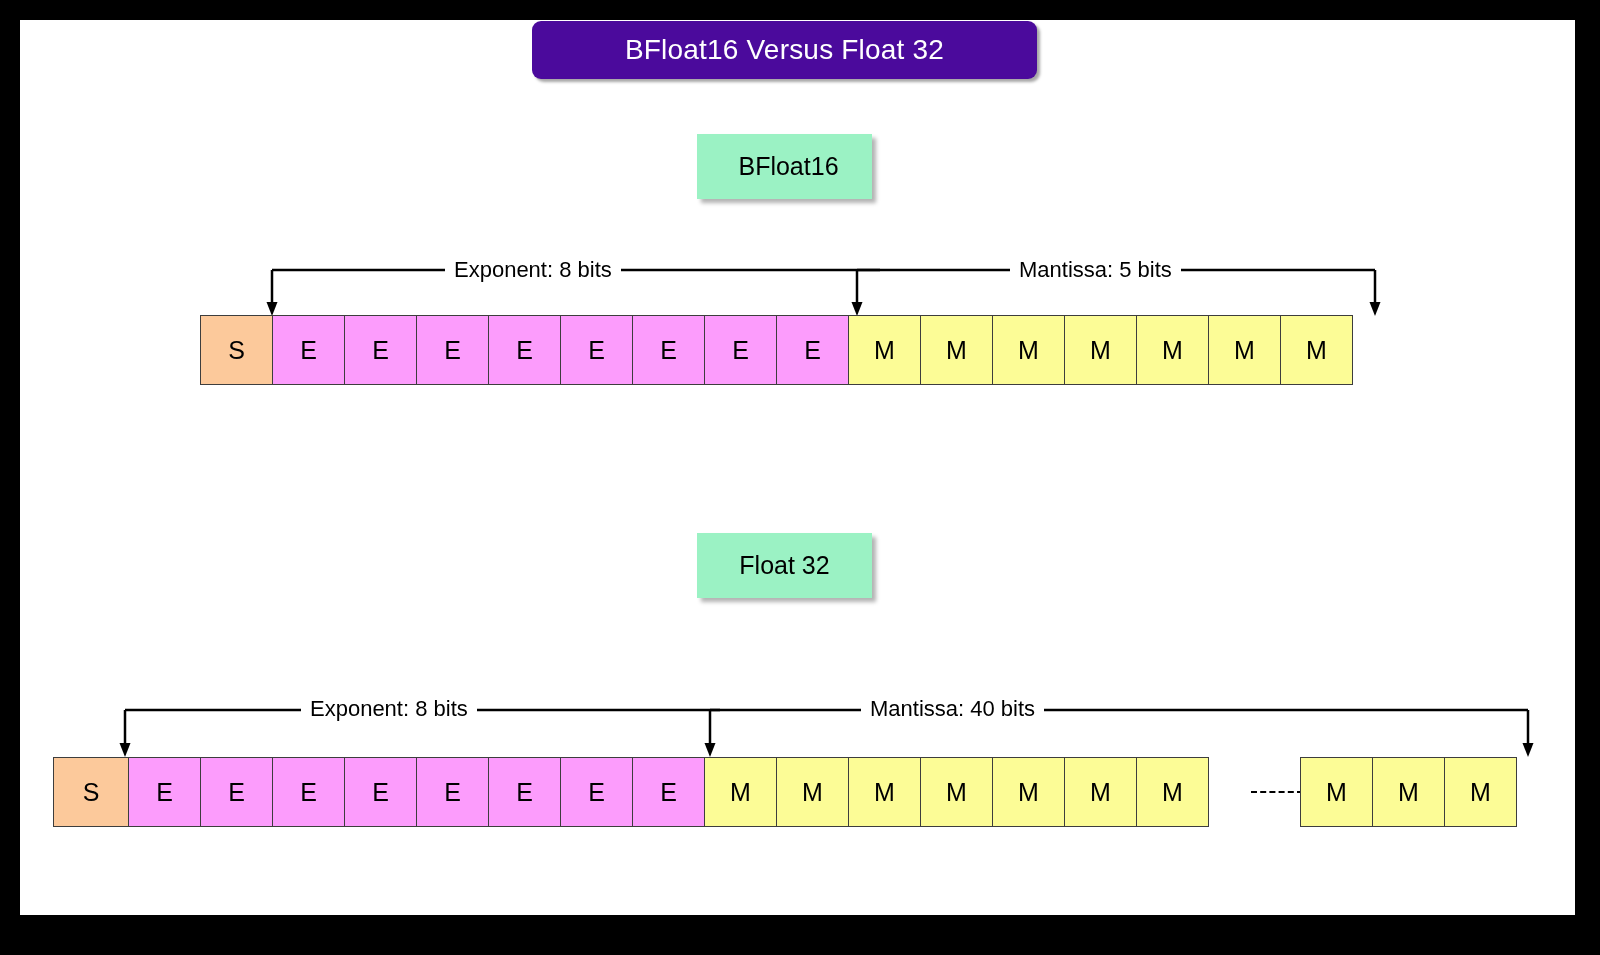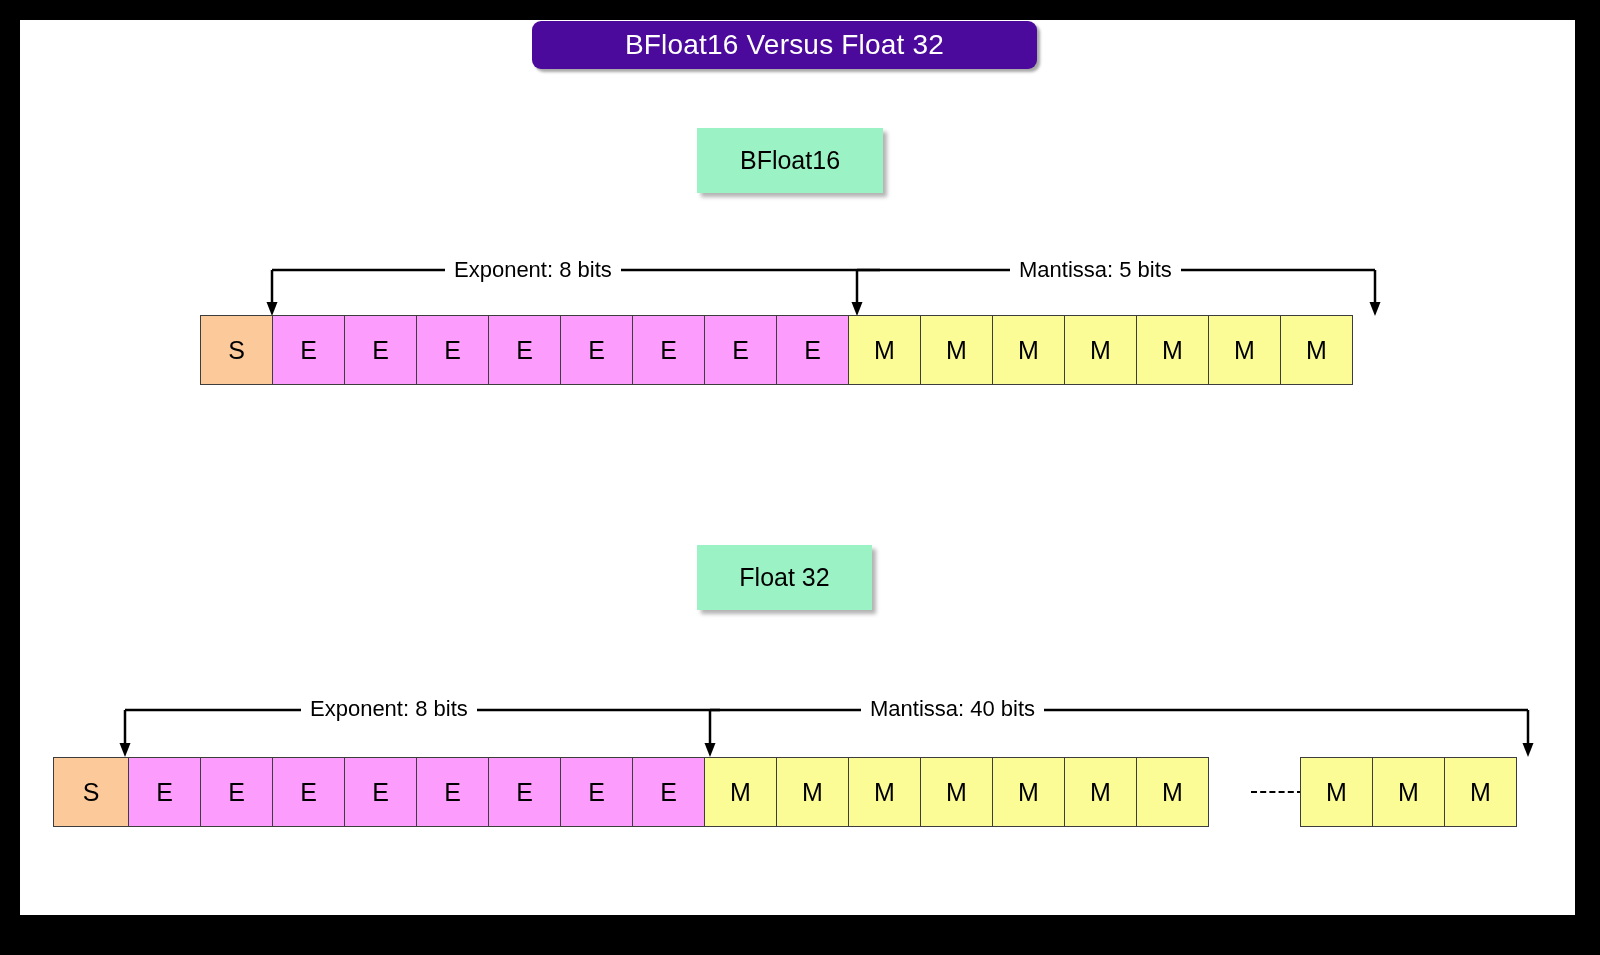--- a/index.html
+++ b/index.html
@@ -21,21 +21,21 @@
     height: 895px;
     background: #ffffff;
   }
   .abs { position: absolute; }
 
   
   #title-banner {
     left: 512px;
     top: 1px;
     width: 505px;
-    height: 48px;
+    height: 58px;
     background: #4B0A9C;
     border-radius: 9px;
     color: #ffffff;
     font-size: 28px;
     display: flex;
     align-items: center;
     justify-content: center;
     box-shadow: 3px 3px 3px rgba(0,0,0,0.35);
     letter-spacing: 0.2px;
   }
@@ -43,22 +43,22 @@
   
   .format-label {
     background: #9BF2C4;
     color: #000000;
     font-size: 25px;
     display: flex;
     align-items: center;
     justify-content: center;
     box-shadow: 4px 4px 4px rgba(0,0,0,0.30);
   }
-  #label-bfloat16 { left: 677px; top: 108px; width: 186px; height: 65px; }
-  #label-float32  { left: 677px; top: 513px; width: 175px; height: 65px; margin-top: 12px; }
+  #label-bfloat16 { left: 677px; top: 114px; width: 167px; height: 65px; padding-left: 8px; }
+  #label-float32  { left: 677px; top: 513px; width: 175px; height: 65px; }
 
   
   .bit-row { display: flex; align-items: stretch; }
   .bit-cell {
     box-sizing: border-box;
     border: 1px solid #3d3d3d;
     margin-left: -1px;
     display: flex;
     align-items: center;
     justify-content: center;

